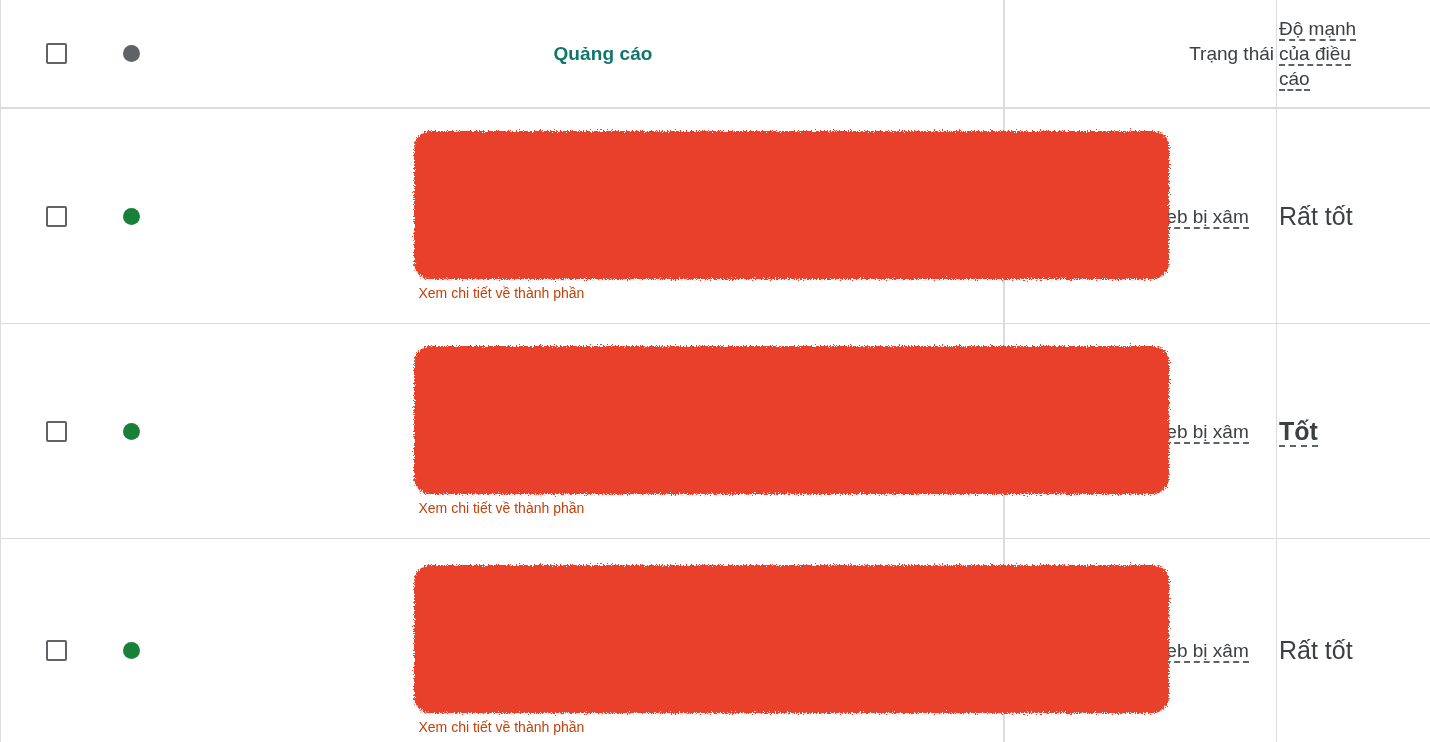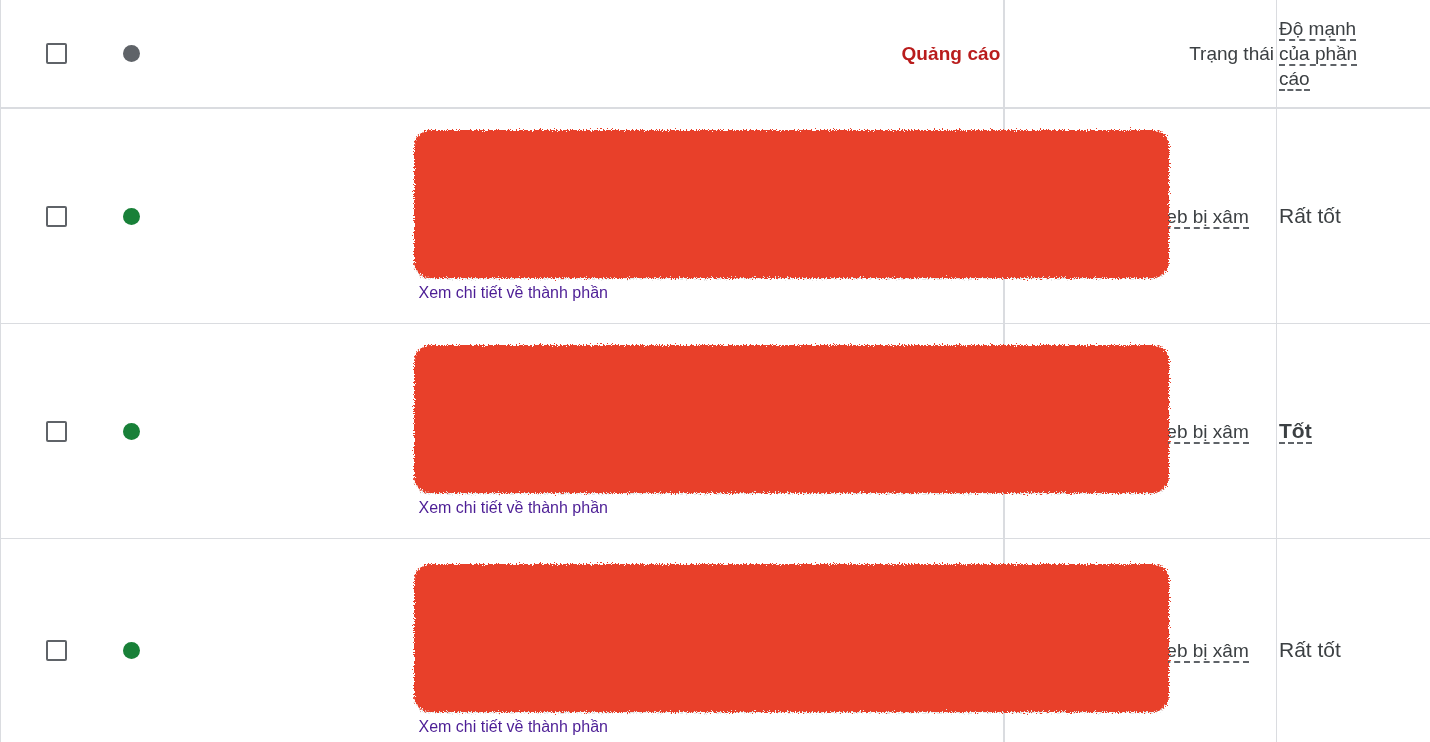--- a/index.html
+++ b/index.html
@@ -45,23 +45,23 @@
   .cell-check { border-left: 1px solid #dadce0; }
 
   
   .header-row th {
     height: 103px;
     border-bottom: 2px solid #dadce0;
   }
   .header-title {
     font-size: 19px;
     font-weight: bold;
-    color: #b91c1c;
+    color: #0f766e;
     letter-spacing: .1px;
-    text-align: right;
+    text-align: center;
     padding-left: 3px;
   }
   .header-plain {
     font-size: 19px;
     font-weight: normal;
     color: #3c4043;
     text-align: right;
     padding-left: 19px;
   }
   .header-tooltip {
@@ -113,22 +113,22 @@
     border-radius: 16px;
     background: #e8402a;
     
     filter: url(#rough);
     box-shadow: 0 1px 0 rgba(0,0,0,.10);
   }
   .ad-link {
     display: inline-block;
     margin-left: 208px;
     margin-top: 6px;
-    font-size: 16px;
-    color: #4c1d95;
+    font-size: 14px;
+    color: #c2410c;
     cursor: pointer;
     white-space: nowrap;
   }
 
   
   .status-cell { padding-left: 21px; padding-right: 10px; }
   .status-line {
     font-size: 19px;
     line-height: 31px;
     color: #3c4043;
@@ -140,21 +140,21 @@
   }
   .status-reason {
     color: #3c4043;
     border-bottom: 2px dashed #5f6368;
     cursor: help;
   }
 
   
   .strength-cell {
     padding-left: 21px;
-    font-size: 21px;
+    font-size: 25px;
     color: #3c4043;
   }
   .strength-underline {
     border-bottom: 2px dashed #5f6368;
     cursor: help;
     font-weight: bold;
   }
 
   
   .row-1 td { height: 210px; }
@@ -185,21 +185,21 @@
       <th class="cell-check">
         <div class="checkbox"></div>
       </th>
       <th>
         <div class="dot dot-header"></div>
       </th>
       <th class="header-title">Quảng cáo</th>
       <th class="header-plain cell-status">Trạng thái</th>
       <th class="header-tooltip cell-strength">
         <span class="tipword">Độ mạnh</span><br>
-        <span class="tipword">của phần</span><br>
+        <span class="tipword">của điều</span><br>
         <span class="tipword">cáo</span>
       </th>
     </tr>
   </thead>
 
   <tbody>
 
     <tr class="row-1">
       <td class="cell-check">
         <div class="checkbox"></div>

